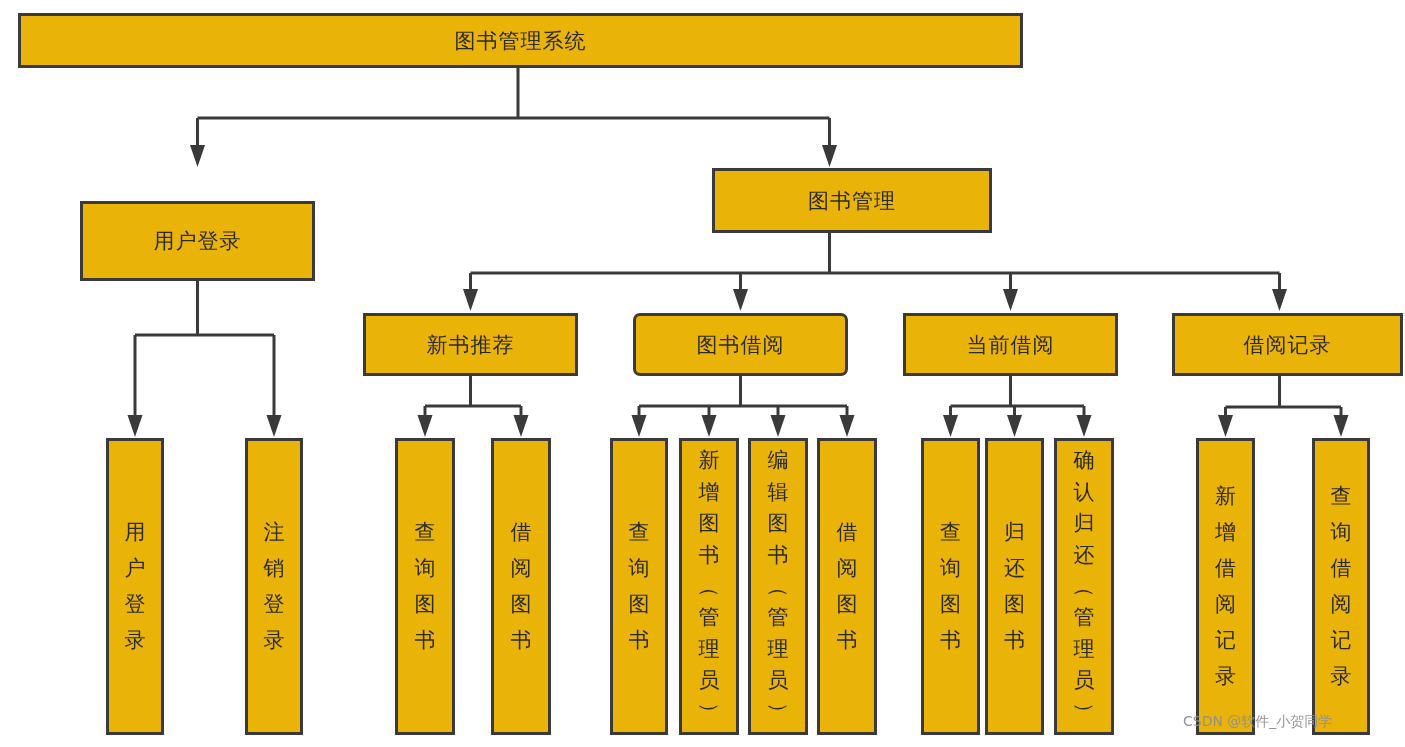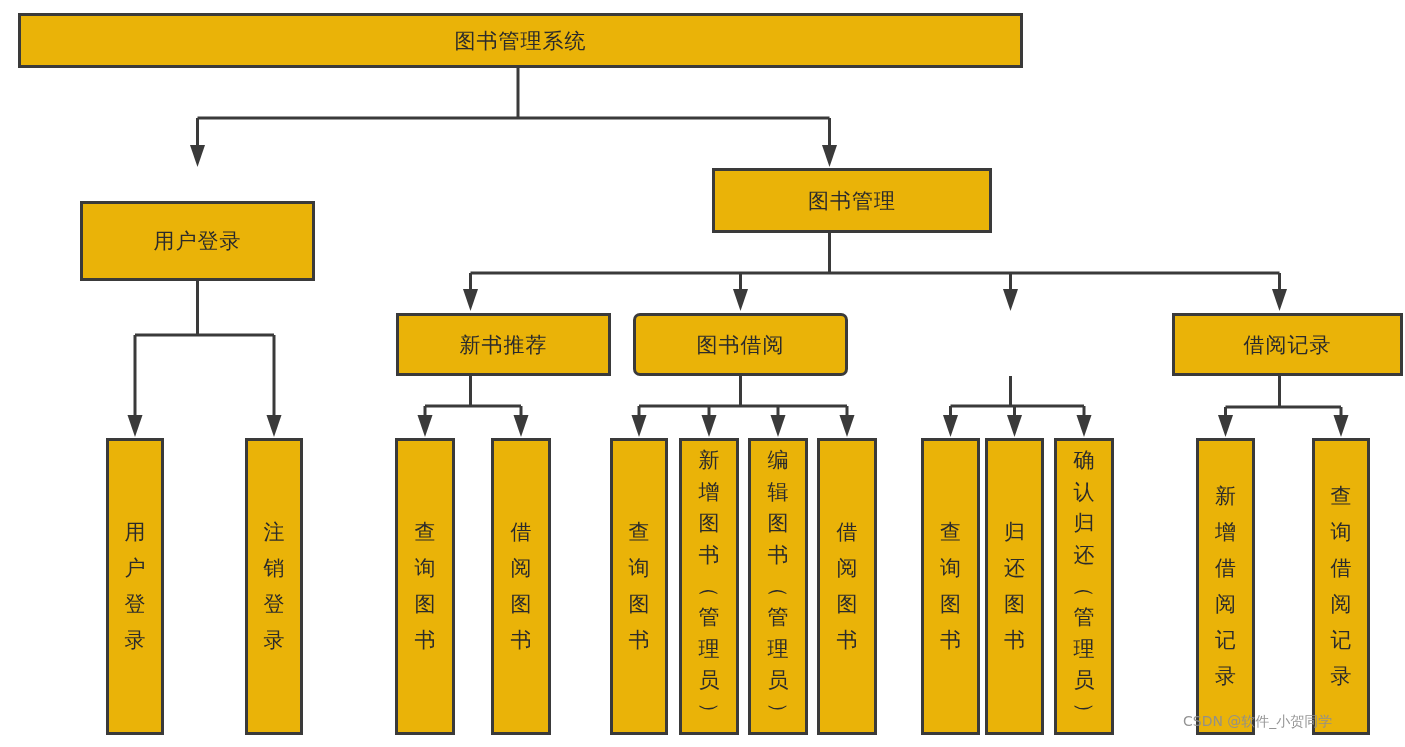--- a/index.html
+++ b/index.html
@@ -123,25 +123,28 @@
     <span>图书管理系统</span>
   </div>
 
   <div class="box" style="left:80px;top:168px;width:235px;height:80px;margin-top:33px;">
     <span>用户登录</span>
   </div>
   <div class="box" style="left:712px;top:168px;width:280px;height:65px;">
     <span>图书管理</span>
   </div>
 
-  <div class="box" style="left:363px;top:313px;width:215px;height:63px;margin-left:33px;">
+  <div class="box" style="left:363px;top:313px;width:215px;height:63px;">
     <span>新书推荐</span>
   </div>
   <div class="box" style="left:633px;top:313px;width:215px;height:63px;border-radius:7px;">
     <span>图书借阅</span>
+  </div>
+  <div class="box" style="left:903px;top:313px;width:215px;height:63px;">
+    <span>当前借阅</span>
   </div>
   <div class="box" style="left:1172px;top:313px;width:231px;height:63px;">
     <span>借阅记录</span>
   </div>
 
   <div class="box leaf" style="left:106px;top:438px;width:58px;height:297px;">
       <span class="char">用</span>
       <span class="char">户</span>
       <span class="char">登</span>
       <span class="char">录</span>

